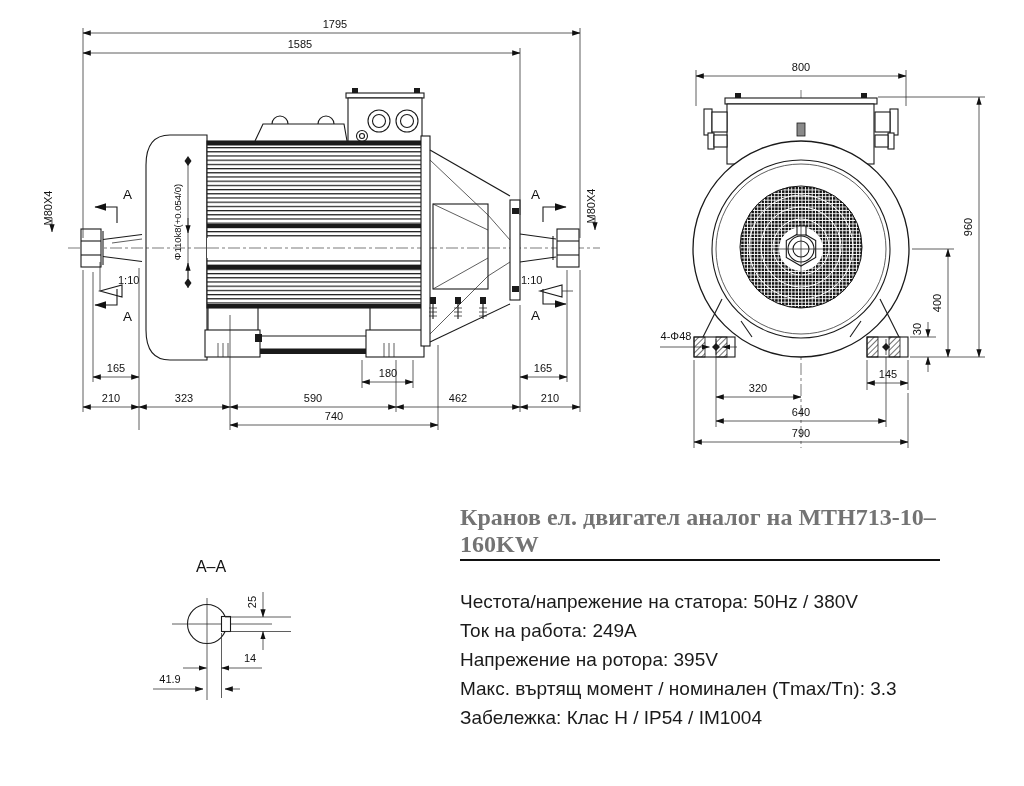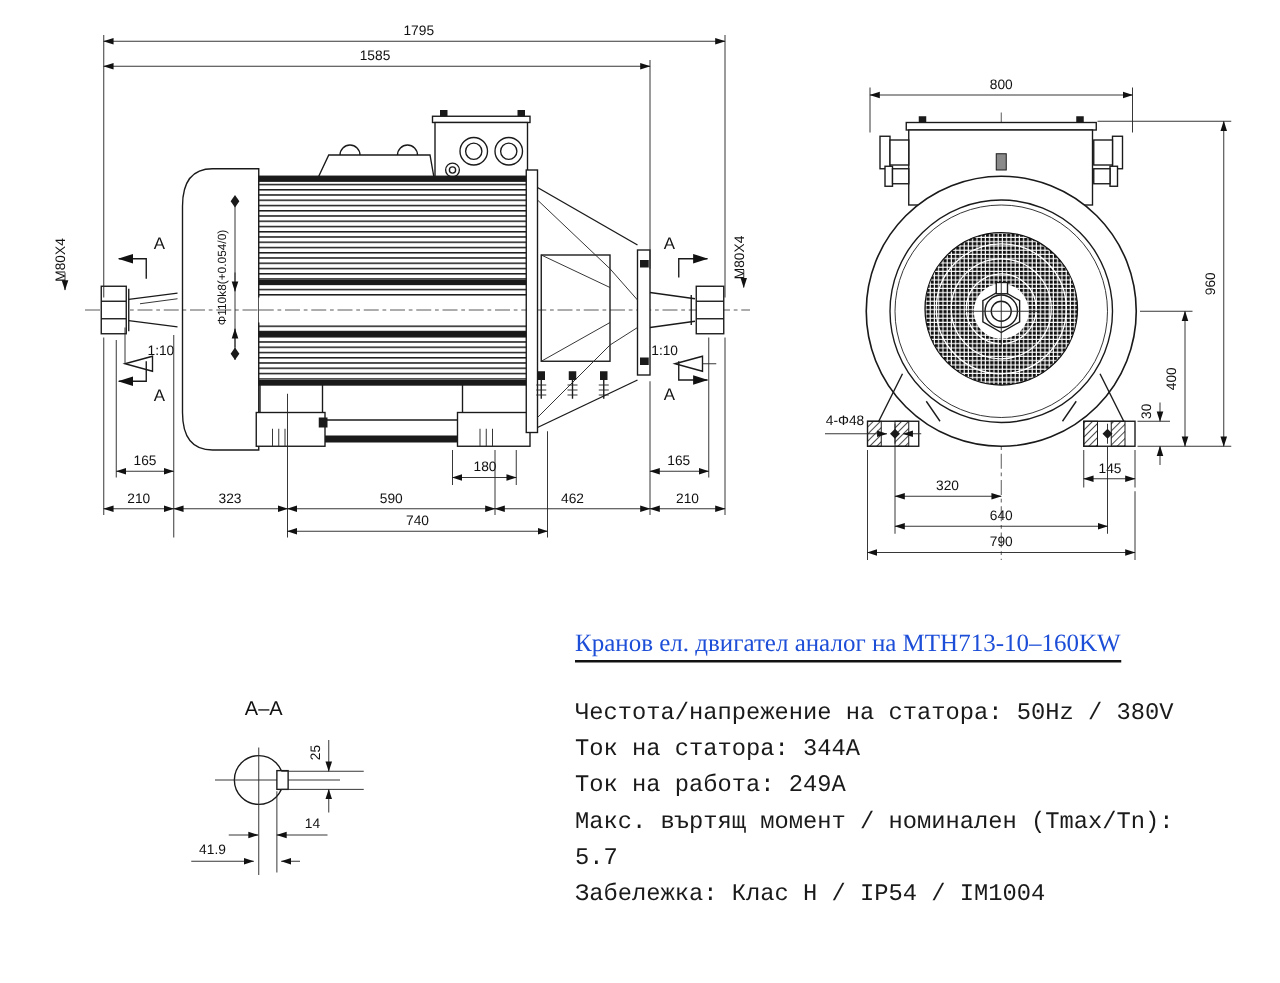--- a/index.html
+++ b/index.html
@@ -8,23 +8,23 @@
   .ln{stroke:#1a1a1a;stroke-width:1.1;fill:none;}
   .lnf{stroke:#1a1a1a;stroke-width:1.1;fill:#fff;}
   .thin{stroke:#2a2a2a;stroke-width:.75;fill:none;}
   .cl{stroke:#444;stroke-width:.7;fill:none;stroke-dasharray:12 3 3 3;}
   .blk{fill:#1a1a1a;stroke:none;}
   .dim{font-family:"Liberation Sans",sans-serif;font-size:11px;fill:#111;}
   .dimS{font-family:"Liberation Sans",sans-serif;font-size:9.5px;fill:#111;}
   .secletter{font-family:"Liberation Sans",sans-serif;font-size:13.5px;fill:#111;}
   .sectitle{font-family:"Liberation Sans",sans-serif;font-size:16px;fill:#111;}
   .spec-block{position:absolute;left:460px;top:504px;width:480px;}
-  .spec-title{display:inline-block;font-family:"Liberation Serif",serif;font-weight:normal;font-size:20px;color:#1d4ed8;border-bottom:2px solid #111;padding-bottom:1px;}
+  .spec-title{display:inline-block;font-family:"Liberation Serif",serif;font-weight:bold;font-size:24px;color:#737373;border-bottom:2px solid #111;padding-bottom:1px;}
   .spec-lines{margin-top:26px;}
-  .spec-line{font-family:Liberation Mono, monospace;font-size:19px;line-height:29px;color:#1a1a1a;}
+  .spec-line{font-family:Liberation Sans, sans-serif;font-size:19px;line-height:29px;color:#1a1a1a;}
 </style>
 </head>
 <body>
 
 <svg id="draw" width="1024" height="786" viewBox="0 0 1024 786">
   <defs>
     <pattern id="fins" width="4" height="4.2" patternUnits="userSpaceOnUse">
       <rect width="4" height="1.2" fill="#1a1a1a"></rect>
     </pattern>
     <pattern id="mesh" width="3.4" height="3.4" patternUnits="userSpaceOnUse">
@@ -364,18 +364,18 @@
       <line class="thin" x1="240" y1="689" x2="225" y2="689" marker-end="url(#arr)"></line>
       <text class="dim" x="170" y="683" text-anchor="middle">41.9</text>
     </g>
   </g>
 </svg>
 
 <div class="spec-block">
   <span class="spec-title">Кранов ел. двигател аналог на MTH713-10–160KW</span>
   <div class="spec-lines">
     <div class="spec-line">Честота/напрежение на статора: 50Hz / 380V</div>
-    <div class="spec-line">Ток на статора: 344A</div>
     <div class="spec-line">Ток на работа: 249A</div>
-    <div class="spec-line">Макс. въртящ момент / номинален (Tmax/Tn): 5.7</div>
+    <div class="spec-line">Напрежение на ротора: 395V</div>
+    <div class="spec-line">Макс. въртящ момент / номинален (Tmax/Tn): 3.3</div>
     <div class="spec-line">Забележка: Клас H / IP54 / IM1004</div>
   </div>
 </div>
 
 </body></html>

